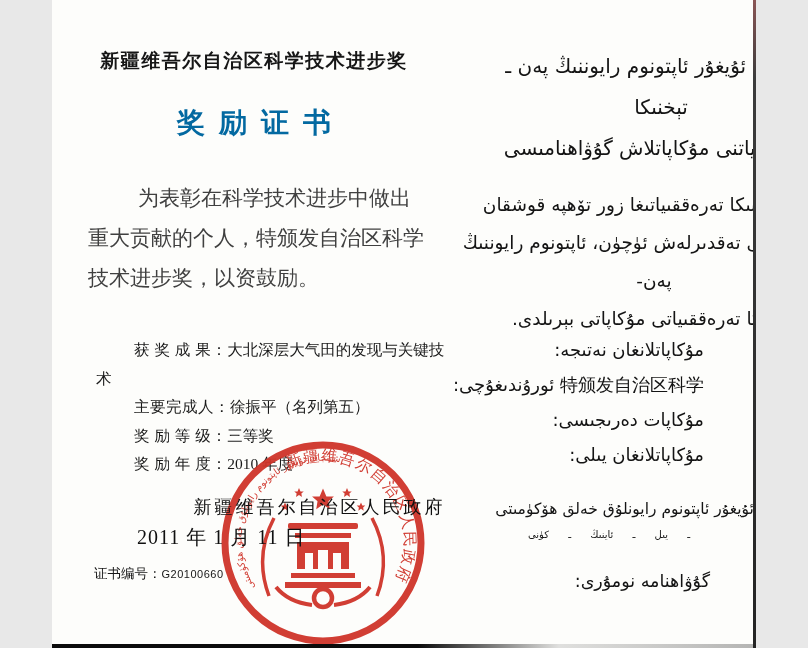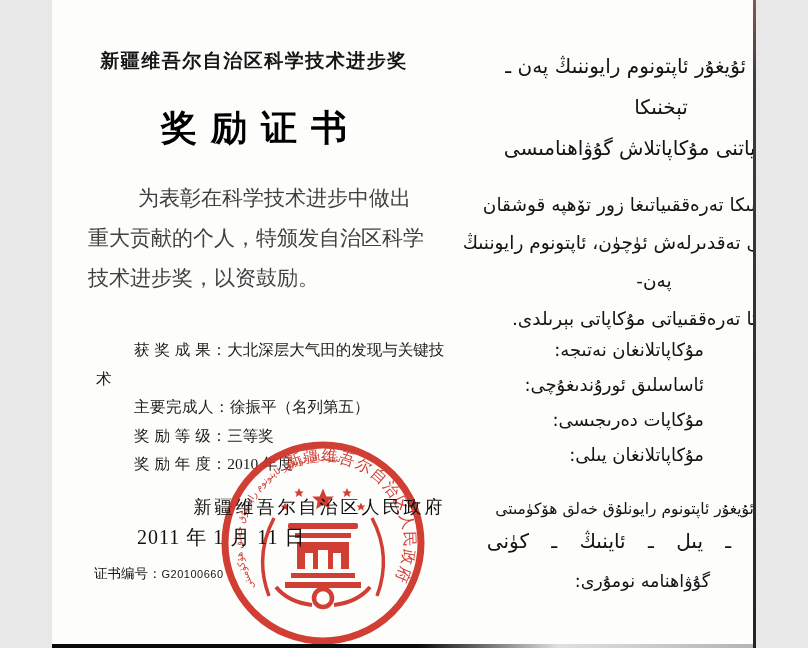--- a/index.html
+++ b/index.html
@@ -12,21 +12,21 @@
 
   
   .cn-award-title{
     left:0;top:48px;width:404px;text-align:center;
     font-family:"Liberation Sans", sans-serif;font-weight:bold;
     font-size:19px;letter-spacing:1.5px;color:#161616;
   }
   .cn-cert-title{
     left:0;top:104px;width:404px;text-align:center;
     font-family:"Liberation Sans", sans-serif;font-weight:bold;
-    font-size:36px;letter-spacing:14px;text-indent:14px;color:#000000;
+    font-size:28px;letter-spacing:14px;text-indent:14px;color:#0369a1;
   }
   .cn-body{
     left:36px;top:178px;width:346px;
     font-size:21px;line-height:40px;color:#404040;
   }
   .cn-body .line-1{padding-left:50px;}
   .cn-fields{
     left:44px;top:336px;width:356px;
     font-size:15.5px;line-height:28.5px;color:#1a1a1a;
   }
@@ -60,21 +60,21 @@
   }
   .ug-labels{
     right:52px;top:332px;text-align:right;
     font-size:18px;line-height:35px;
   }
   .ug-issuer{
     left:429px;top:500px;width:342px;text-align:center;font-size:15.5px;
   }
   .ug-dateline{
     left:412px;top:529px;width:290px;text-align:center;
-    font-size:20px;word-spacing:16px;
+    font-size:10px;word-spacing:16px;
   }
   .ug-certlabel{
     right:46px;top:571px;font-size:17.5px;
   }
 
   
   .edge-bottom{
     left:0;bottom:0;width:100%;height:4px;z-index:5;
     background:linear-gradient(to right,#0b0b0b 0%,#0b0b0b 52%,rgba(11,11,11,0.12) 72%,rgba(11,11,11,0.30) 100%);
   }
@@ -175,21 +175,21 @@
   </div>
 
   <div class="abs ug ug-para">
     <div>پەن ـ تېخنىكا تەرەققىياتىغا زور تۆھپە قوشقان</div>
     <div>شەخسلەرنى تەقدىرلەش ئۈچۈن، ئاپتونوم رايوننىڭ پەن-</div>
     <div>تېخنىكا تەرەققىياتى مۇكاپاتى بېرىلدى.</div>
   </div>
 
   <div class="abs ug ug-labels">
     <div>مۇكاپاتلانغان نەتىجە:</div>
-    <div>ئاساسلىق ئورۇندىغۇچى:</div>
+    <div>特颁发自治区科学 ئورۇندىغۇچى:</div>
     <div>مۇكاپات دەرىجىسى:</div>
     <div>مۇكاپاتلانغان يىلى:</div>
   </div>
 
   <div class="abs ug ug-issuer">شىنجاڭ ئۇيغۇر ئاپتونوم رايونلۇق خەلق ھۆكۈمىتى</div>
 
   <div class="abs ug ug-dateline">ـ يىل ـ ئاينىڭ ـ كۈنى</div>
 
   <div class="abs ug ug-certlabel">گۇۋاھنامە نومۇرى:</div>
 

